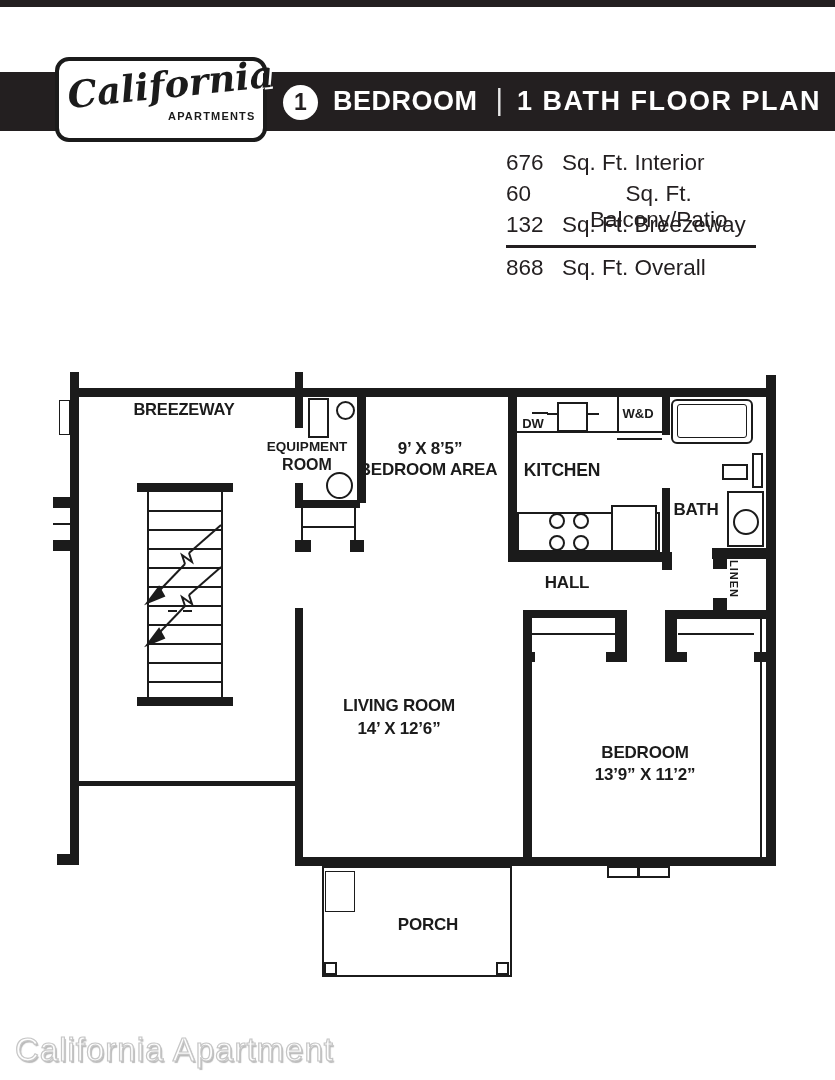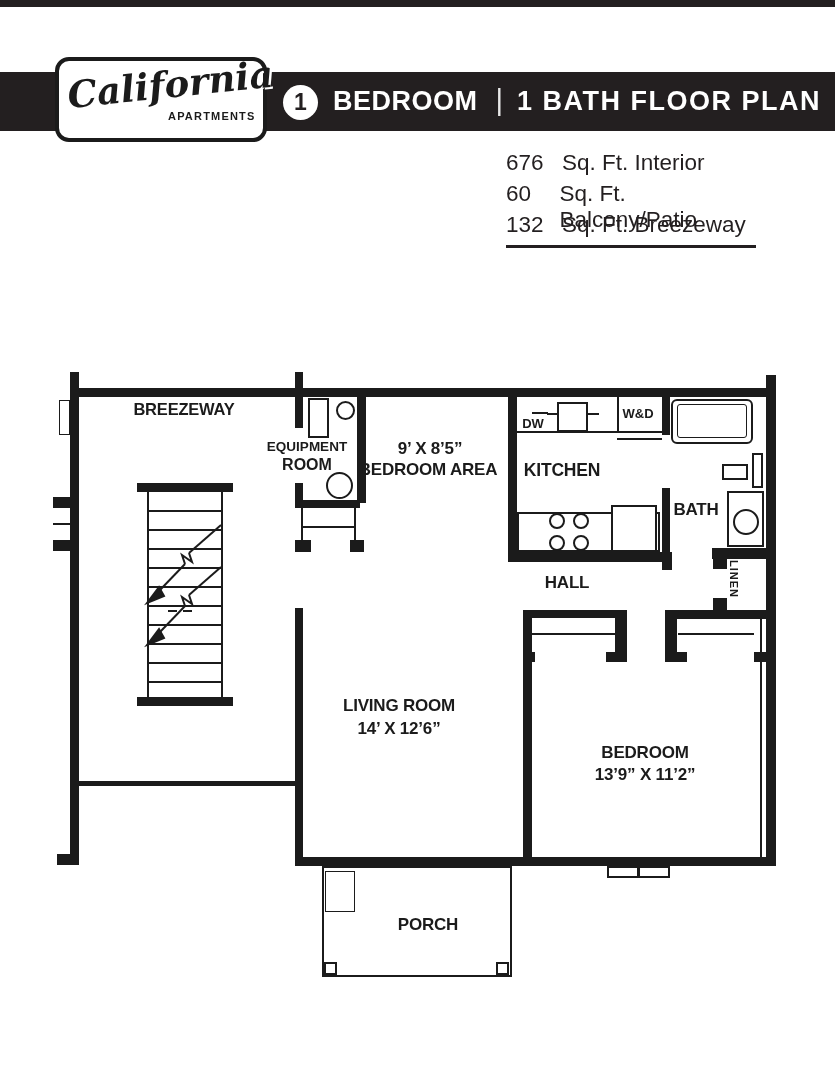--- a/index.html
+++ b/index.html
@@ -33,21 +33,21 @@
   #unit-circle{left:283px;top:85px;width:35px;height:35px;border-radius:50%;background:#fff;
                text-align:center;line-height:35px;font-size:23px;font-weight:bold;color:#231f20;z-index:4;}
   #banner-text{left:333px;top:72px;height:59px;display:flex;align-items:center;color:#fff;z-index:4;}
   #banner-text .bt1{font-size:27px;font-weight:bold;letter-spacing:0.5px;}
   #banner-text .sep{font-size:29px;font-weight:300;margin:0 14px 2px 18px;color:#e8e8e8;}
   #banner-text .bt2{font-size:27px;font-weight:bold;letter-spacing:1.5px;}
   
   #stats{left:506px;top:150px;width:252px;font-size:22.5px;color:#231f20;}
   .stat-row{display:flex;height:31px;align-items:flex-start;}
   .stat-row .num{width:48px;}
-  .stat-row .rest{margin-left:8px;}
+  .stat-row .rest{margin-left:8px;text-align:center;}
   #stat-rule{position:relative;width:250px;height:2.5px;background:#231f20;margin:2px 0 7px 0;}
   
   #watermark{left:15px;top:1031px;font-size:33px;letter-spacing:1px;color:#fdfdfd;
              -webkit-text-stroke:1.2px #c6c6c6;text-shadow:1.5px 1.5px 1px #b9b9b9;}
 </style>
 </head>
 <body>
 
 <div id="page">
 
@@ -73,20 +73,24 @@
     </div>
     <div class="stat-row">
       <span class="num">60</span>
       <span class="rest">Sq. Ft. Balcony/Patio</span>
     </div>
     <div class="stat-row">
       <span class="num">132</span>
       <span class="rest">Sq. Ft. Breezeway</span>
     </div>
     <div id="stat-rule"></div>
+    <div class="stat-row">
+      <span class="num">868</span>
+      <span class="rest">Sq. Ft. Overall</span>
+    </div>
   </div>
 
   <i class="w" style="left:70px;top:372px;width:9px;height:16px"></i>
   <i class="w" style="left:295px;top:372px;width:8px;height:16px"></i>
   <i class="w" style="left:70px;top:388px;width:706px;height:9px"></i>
   <i class="w" style="left:70px;top:388px;width:9px;height:477px"></i>
   <i class="w" style="left:57px;top:854px;width:13px;height:11px"></i>
   <i class="w" style="left:766px;top:375px;width:10px;height:491px"></i>
   <i class="w" style="left:295px;top:857px;width:481px;height:9px"></i>
   <i class="w" style="left:70px;top:781px;width:229px;height:5px"></i>
@@ -197,14 +201,15 @@
   <div class="lbl lbl-sm" style="left:638px;top:406px">W&amp;D</div>
   <div class="lbl" style="left:696px;top:500px">BATH</div>
   <div class="lbl-v" style="left:728px;top:560px">LINEN</div>
   <div class="lbl" style="left:567px;top:573px">HALL</div>
   <div class="lbl" style="left:399px;top:696px">LIVING ROOM</div>
   <div class="lbl" style="left:399px;top:719px">14’ X 12’6”</div>
   <div class="lbl" style="left:645px;top:743px">BEDROOM</div>
   <div class="lbl" style="left:645px;top:765px">13’9” X 11’2”</div>
   <div class="lbl" style="left:428px;top:915px">PORCH</div>
 
+  <div id="watermark" class="abs">California Apartment</div>
 
 </div>
 
 </body></html>

